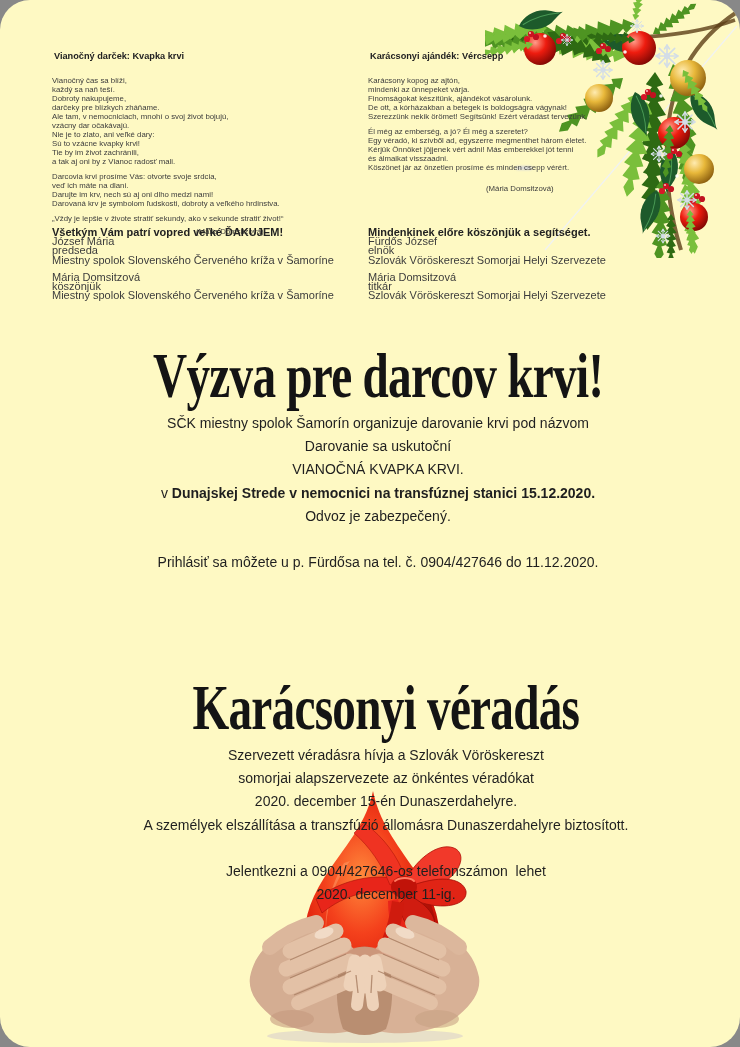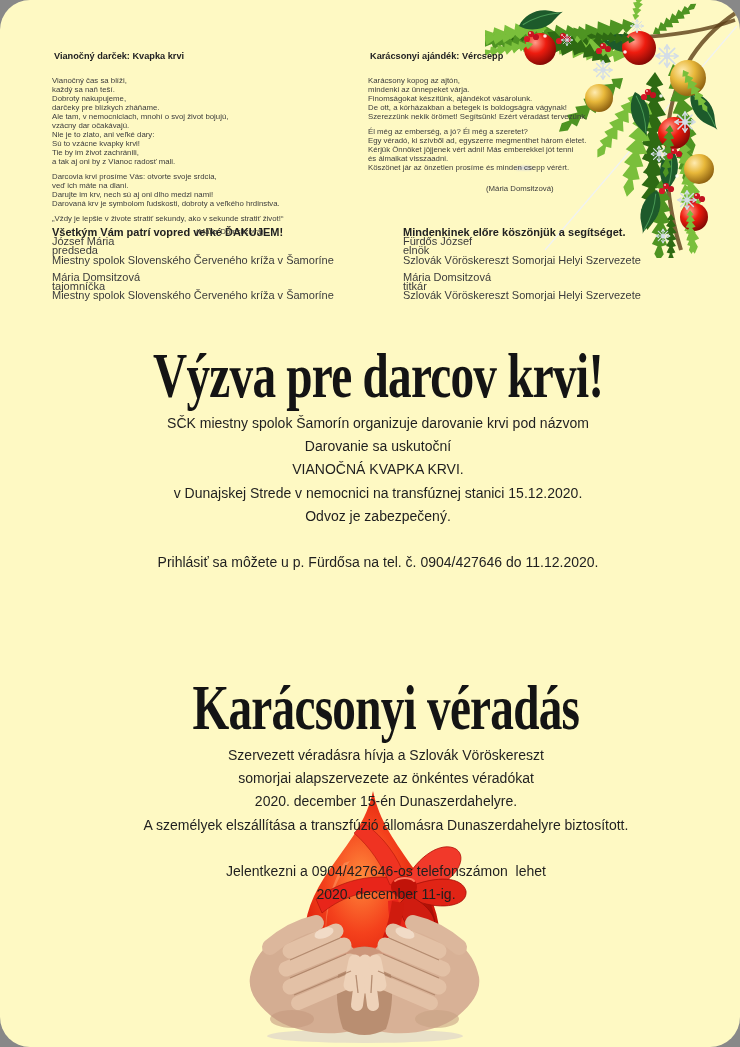--- a/index.html
+++ b/index.html
@@ -12,35 +12,35 @@
   .pcol{position:absolute; top:52px; width:315px; font-size:7.8px; line-height:9px; color:#3c3c3c; z-index:3;}
   .pcol.left{left:52px;}
   .pcol.right{left:368px;}
   .pcol .h{font-weight:bold; font-size:9.2px; color:#222; margin:0 0 15px 2px; white-space:nowrap;}
   .pline{white-space:nowrap;}
   .gap{height:6px;}
   .author-l{margin:4px 0 0 144px;}
   .author-r{margin:6px 0 0 118px;}
   .sig{position:absolute; top:228px; font-size:11px; line-height:9.2px; color:#3c3c3c; z-index:3;}
   .sig.left{left:52px;}
-  .sig.right{left:368px;margin-left:35px;}
+  .sig.right{left:368px;}
   .sig .b{font-weight:bold; color:#222;}
   .sgap{height:8px;}
   
   .section{position:absolute; left:0; width:740px; text-align:center; z-index:3;}
   .sk{top:344px;padding-left:8px;}
   .hu{top:676px;margin-left:16px;}
   .display{
     font-family:"Liberation Serif", serif; font-weight:700; color:#141414;
     font-size:63px; line-height:64px; display:inline-block;
     transform:scaleX(.75); transform-origin:50% 50%; white-space:nowrap;
     letter-spacing:-1px; margin-bottom:4px;
   }
   .bigline{font-size:14px; line-height:23.2px; color:#1f1f1f; white-space:pre-wrap;}
-  .bigline .bold{font-weight:normal;}
+  .bigline .bold{font-weight:bold;}
   .sp{height:23px;}
   
   .garland{position:absolute; top:0; right:0; z-index:1;}
   .dropimg{position:absolute; left:232px; top:779px; z-index:2;}
   .smudge{position:absolute; left:516px; top:166px; width:16px; height:4px;
           background:#d8d8d8; border-radius:2px; filter:blur(1px); z-index:1;}
 </style>
 </head>
 <body>
 
@@ -189,21 +189,21 @@
     <div class="pline author-r">(Mária Domsitzová)</div>
   </div>
 
   <div class="sig left">
     <div class="b">Všetkým Vám patrí vopred veľké ĎAKUJEM!</div>
     <div>József Mária</div>
     <div>predseda</div>
     <div>Miestny spolok Slovenského Červeného kríža v Šamoríne</div>
     <div class="sgap"></div>
     <div>Mária Domsitzová</div>
-    <div>tajomníčka</div>
+    <div>köszönjük</div>
     <div>Miestny spolok Slovenského Červeného kríža v Šamoríne</div>
   </div>
 
   <div class="sig right">
     <div class="b">Mindenkinek előre köszönjük a segítséget.</div>
     <div>Fürdős József</div>
     <div>elnök</div>
     <div>Szlovák Vöröskereszt Somorjai Helyi Szervezete</div>
     <div class="sgap"></div>
     <div>Mária Domsitzová</div>

